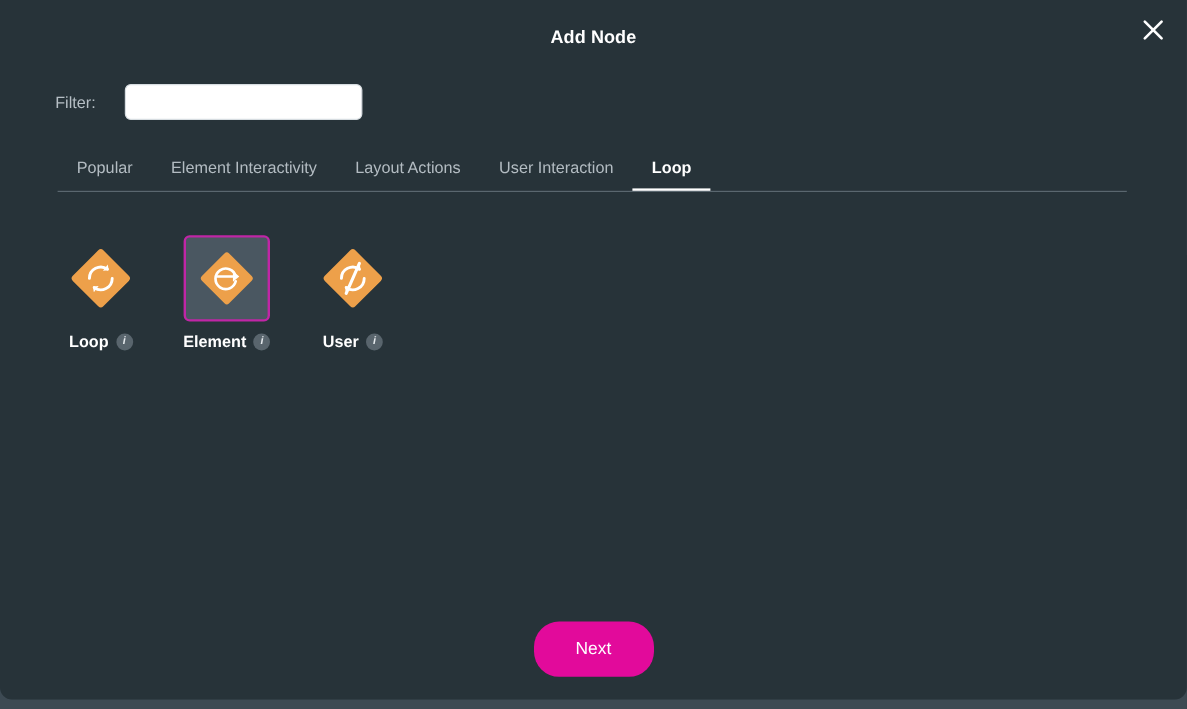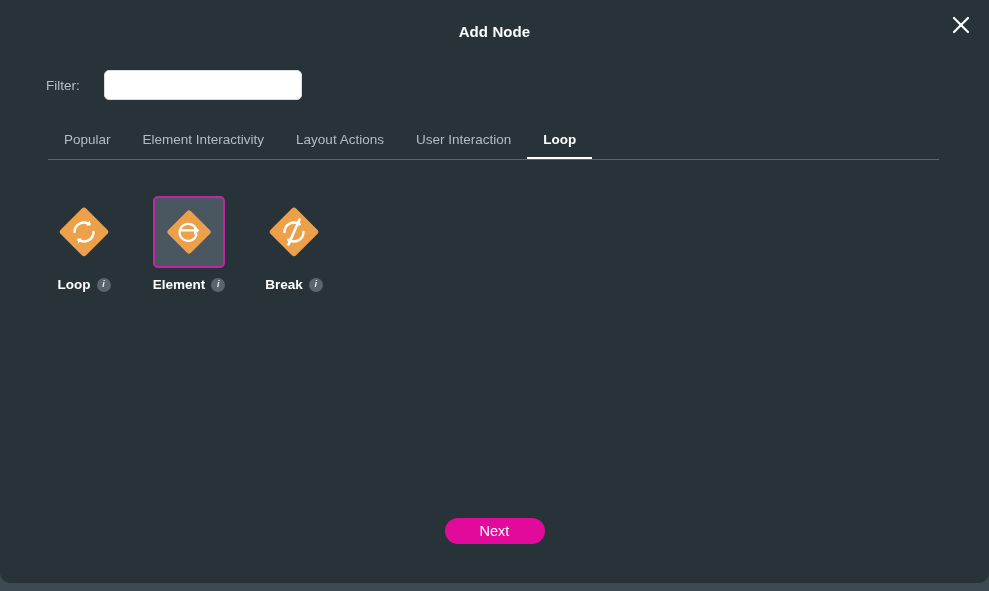--- a/index.html
+++ b/index.html
@@ -198,21 +198,21 @@
   .footer {
     position: absolute;
     left: 0;
     right: 0;
     top: 518px;
     display: flex;
     justify-content: center;
   }
   .next-button {
     width: 100px;
-    height: 26px;
+    height: 46px;
     border-radius: 21px;
     background: #e20a9b;
     color: #ffffff;
     font-size: 14.5px;
     border: none;
     cursor: pointer;
     font-family: "Liberation Sans", sans-serif;
   }
 </style>
 </head>
@@ -292,21 +292,21 @@
           <g fill="none" stroke="#ffffff" stroke-width="2.4" stroke-linecap="round">
             <path d="M18.5 28 A9.5 9.5 0 0 1 33.5 20.3"></path>
             <path d="M37.5 28 A9.5 9.5 0 0 1 22.5 35.7"></path>
           </g>
           <path d="M33.8 16.4 L34.6 21.2 L29.8 21.6 Z" fill="#ffffff"></path>
           <path d="M22.2 39.6 L21.4 34.8 L26.2 34.4 Z" fill="#ffffff"></path>
           <line x1="33.5" y1="15.5" x2="22.5" y2="40.5" stroke="#ffffff" stroke-width="2.6" stroke-linecap="round"></line>
         </svg>
       </div>
       <div class="node-caption">
-        <span class="node-label">Break</span>
+        <span class="node-label">User</span>
         <span class="info-icon">i</span>
       </div>
     </div>
 
   </div>
 
   <div class="footer">
     <button class="next-button">Next</button>
   </div>
 

